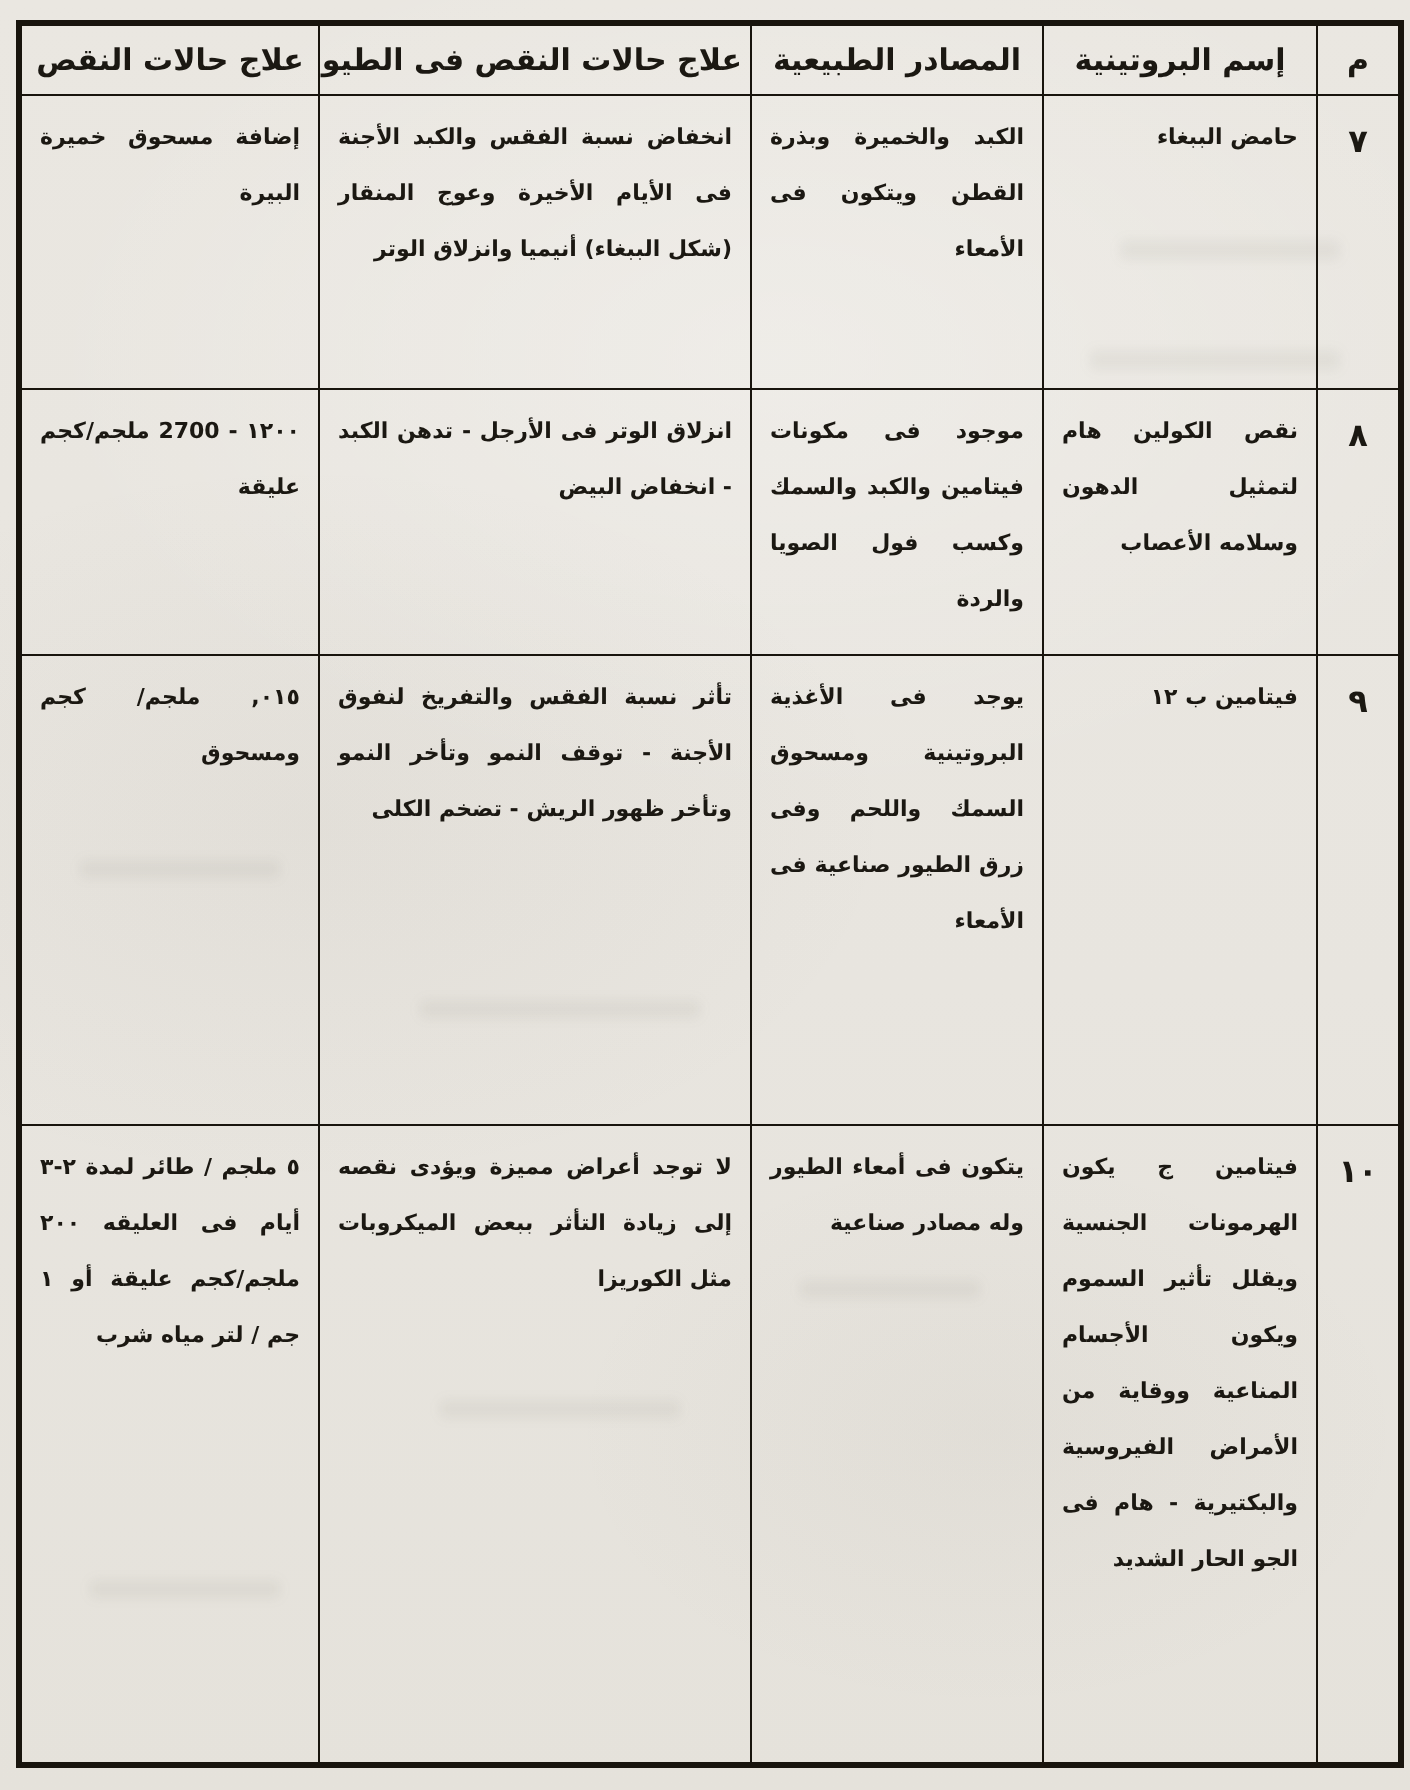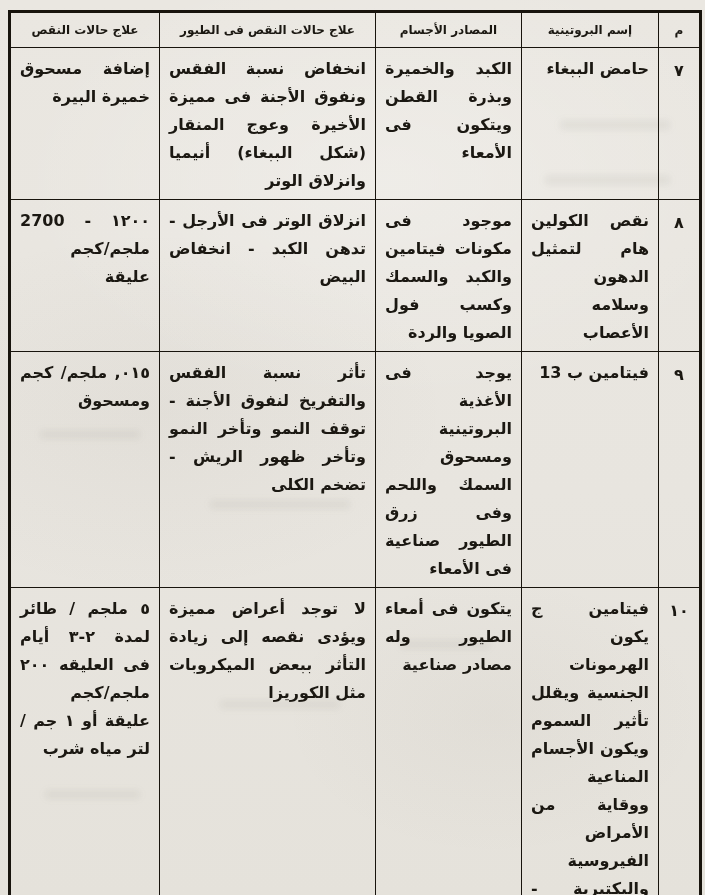--- a/index.html
+++ b/index.html
@@ -27,28 +27,28 @@
     border:3px solid #18140d;
   }
   th,td{
     border:1.7px solid #18140d;
     vertical-align:top;
     color:#1b1812;
     font-weight:bold;
     overflow:hidden;
   }
   th{
-    font-size:12px;
+    font-size:15px;
     line-height:22px;
     padding:6px 4px 4px;
     text-align:center;
     white-space:nowrap;
   }
   td{
-    font-size:16px;
+    font-size:11px;
     line-height:28px;
     padding:7px 9px 4px;
     text-align:justify;
   }
   td.serial{
     text-align:center;
     padding:9px 2px 0;
     font-size:16px;
   }
 </style>
@@ -72,43 +72,43 @@
       <col style="width:42px">
       <col style="width:137px">
       <col style="width:146px">
       <col style="width:216px">
       <col style="width:150px">
     </colgroup>
     <thead>
       <tr style="height:36px">
         <th>م</th>
         <th>إسم البروتينية</th>
-        <th>المصادر الأجسام</th>
+        <th>المصادر الطبيعية</th>
         <th>علاج حالات النقص فى الطيور</th>
         <th>علاج حالات النقص</th>
       </tr>
     </thead>
     <tbody>
       <tr style="height:147px">
         <td class="serial">٧</td>
         <td>حامض الببغاء</td>
         <td>الكبد والخميرة وبذرة القطن ويتكون فى الأمعاء</td>
-        <td>انخفاض نسبة الفقس ونفوق الأجنة فى مميزة الأخيرة وعوج المنقار (شكل الببغاء) أنيميا وانزلاق الوتر</td>
+        <td>انخفاض نسبة الفقس والكبد الأجنة فى الأيام الأخيرة وعوج المنقار (شكل الببغاء) أنيميا وانزلاق الوتر</td>
         <td>إضافة مسحوق خميرة البيرة</td>
       </tr>
       <tr style="height:133px">
         <td class="serial">٨</td>
         <td>نقص الكولين هام لتمثيل الدهون وسلامه الأعصاب</td>
         <td>موجود فى مكونات فيتامين والكبد والسمك وكسب فول الصويا والردة</td>
         <td>انزلاق الوتر فى الأرجل - تدهن الكبد - انخفاض البيض</td>
         <td>١٢٠٠ - 2700 ملجم/كجم عليقة</td>
       </tr>
       <tr style="height:235px">
         <td class="serial">٩</td>
-        <td>فيتامين ب 13</td>
+        <td>فيتامين ب ١٢</td>
         <td>يوجد فى الأغذية البروتينية ومسحوق السمك واللحم وفى زرق الطيور صناعية فى الأمعاء</td>
         <td>تأثر نسبة الفقس والتفريخ لنفوق الأجنة - توقف النمو وتأخر النمو وتأخر ظهور الريش - تضخم الكلى</td>
         <td>٠١٥, ملجم/ كجم ومسحوق</td>
       </tr>
       <tr>
         <td class="serial">١٠</td>
         <td>فيتامين ج يكون الهرمونات الجنسية ويقلل تأثير السموم ويكون الأجسام المناعية ووقاية من الأمراض الفيروسية والبكتيرية - هام فى الجو الحار الشديد</td>
         <td>يتكون فى أمعاء الطيور وله مصادر صناعية</td>
         <td>لا توجد أعراض مميزة ويؤدى نقصه إلى زيادة التأثر ببعض الميكروبات مثل الكوريزا</td>
         <td>٥ ملجم / طائر لمدة ٢-٣ أيام فى العليقه ٢٠٠ ملجم/كجم عليقة أو ١ جم / لتر مياه شرب</td>

